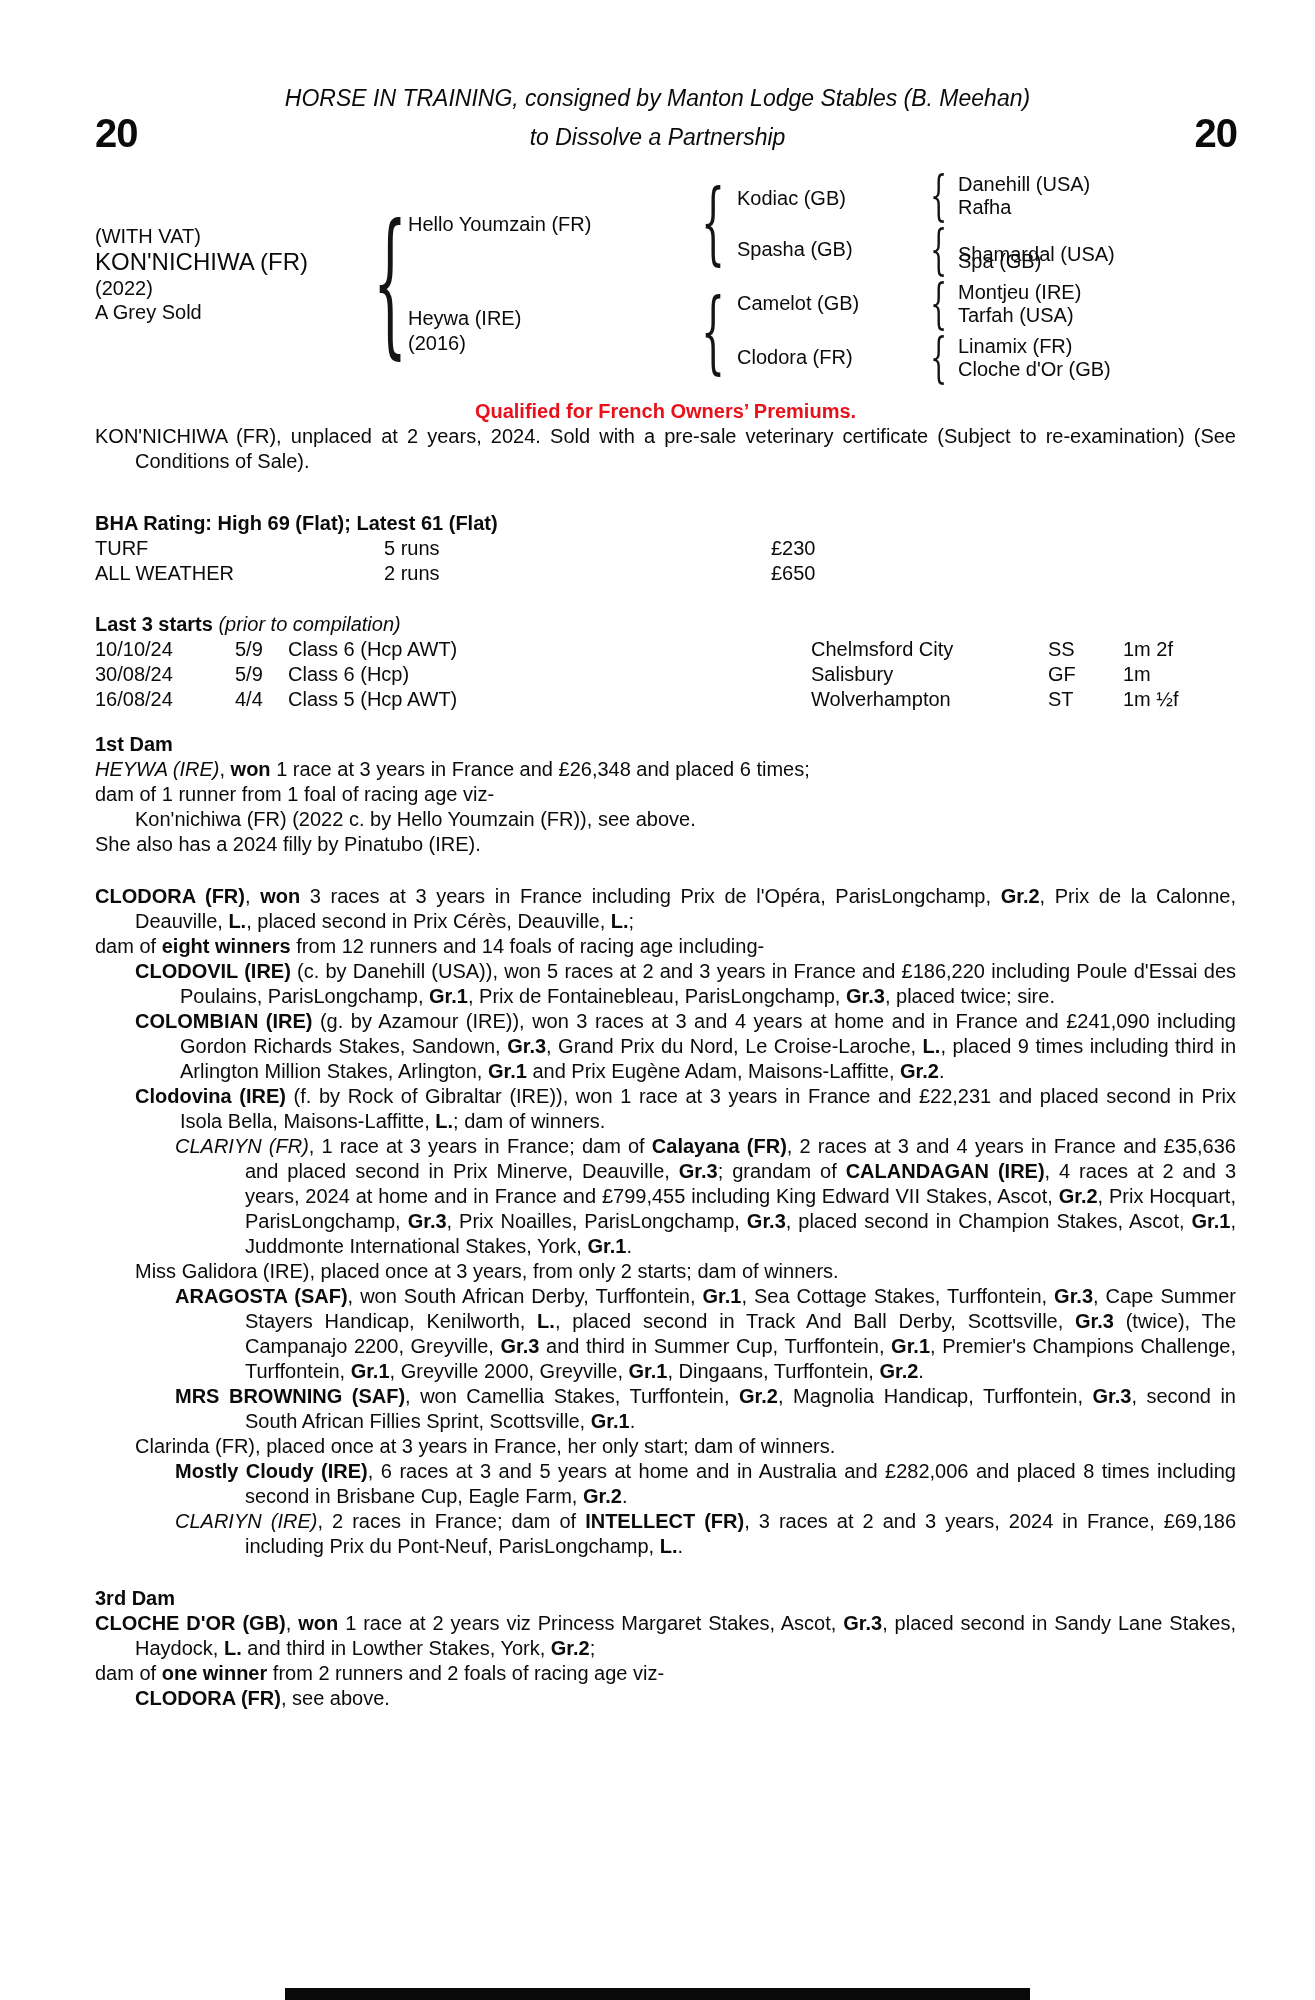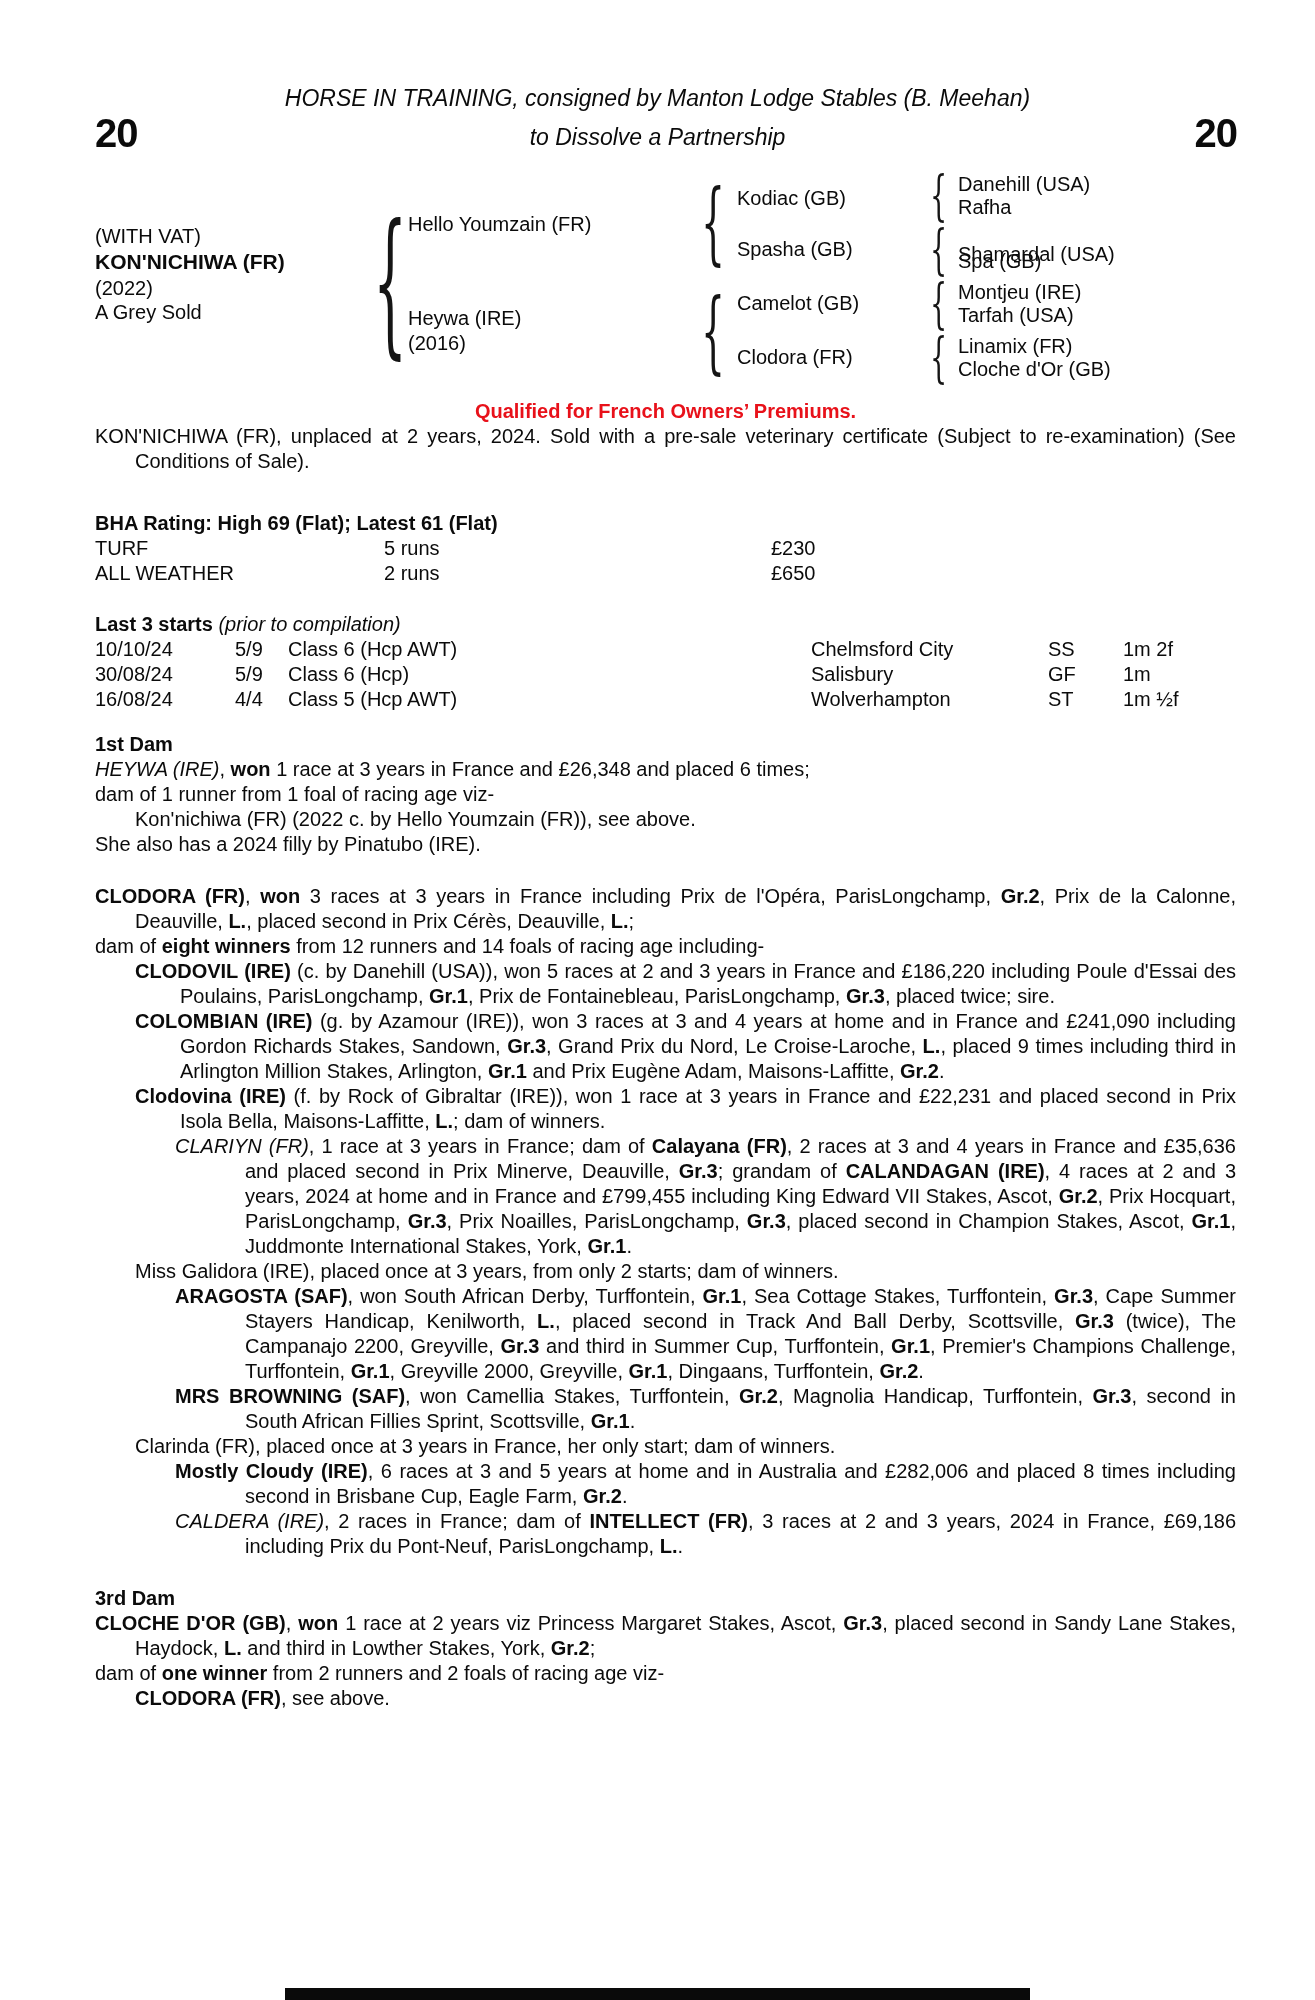--- a/index.html
+++ b/index.html
@@ -21,21 +21,21 @@
   .hdr1{top:84px;}
   .hdr2{top:123px;}
   .lot{position:absolute;top:112px;font-size:40px;line-height:42px;font-weight:800;letter-spacing:-1px;}
   .lot-left{left:95px;}
   .lot-right{right:78px;}
 
   
   .pedigree{position:absolute;left:95px;top:170px;width:1141px;height:229px;}
   .pedigree .cell{position:absolute;white-space:nowrap;}
   .p-vat{left:0;top:54px;}
-  .p-name{left:0;top:79px;font-weight:bold;font-size:21px;text-align:center;}
+  .p-name{left:0;top:79px;font-weight:normal;font-size:24px;text-align:center;}
   .p-year{left:0;top:106px;}
   .p-colour{left:0;top:130px;}
   .p-sire{left:313px;top:42px;}
   .p-dam1{left:313px;top:136px;}
   .p-dam2{left:313px;top:161px;}
   .p-gp0{left:642px;top:16px;}
   .p-gp1{left:642px;top:67px;}
   .p-gp2{left:642px;top:121px;}
   .p-gp3{left:642px;top:175px;}
   .p-gg0{left:863px;top:2px;}
@@ -222,21 +222,21 @@
               <p class="hang1"><span>Miss Galidora (IRE), placed once at 3 years, from only 2 starts; dam of winners.</span></p>
 
               <p class="hang2"><span class="b">ARAGOSTA (SAF)</span><span>, won South African Derby, Turffontein, </span><span class="b">Gr.1</span><span>, Sea Cottage Stakes, Turffontein, </span><span class="b">Gr.3</span><span>, Cape Summer Stayers Handicap, Kenilworth, </span><span class="b">L.</span><span>, placed second in Track And Ball Derby, Scottsville, </span><span class="b">Gr.3</span><span> (twice), The Campanajo 2200, Greyville, </span><span class="b">Gr.3</span><span> and third in Summer Cup, Turffontein, </span><span class="b">Gr.1</span><span>, Premier's Champions Challenge, Turffontein, </span><span class="b">Gr.1</span><span>, Greyville 2000, Greyville, </span><span class="b">Gr.1</span><span>, Dingaans, Turffontein, </span><span class="b">Gr.2</span><span>.</span></p>
 
               <p class="hang2"><span class="b">MRS BROWNING (SAF)</span><span>, won Camellia Stakes, Turffontein, </span><span class="b">Gr.2</span><span>, Magnolia Handicap, Turffontein, </span><span class="b">Gr.3</span><span>, second in South African Fillies Sprint, Scottsville, </span><span class="b">Gr.1</span><span>.</span></p>
 
               <p class="hang1"><span>Clarinda (FR), placed once at 3 years in France, her only start; dam of winners.</span></p>
 
               <p class="hang2"><span class="b">Mostly Cloudy (IRE)</span><span>, 6 races at 3 and 5 years at home and in Australia and £282,006 and placed 8 times including second in Brisbane Cup, Eagle Farm, </span><span class="b">Gr.2</span><span>.</span></p>
 
-              <p class="hang2"><span class="i">CALDERA (IRE)</span><span>, 2 races in France; dam of </span><span class="b">INTELLECT (FR)</span><span>, 3 races at 2 and 3 years, 2024 in France, £69,186 including Prix du Pont-Neuf, ParisLongchamp, </span><span class="b">L.</span><span>.</span></p>
+              <p class="hang2"><span class="i">CLARIYN (IRE)</span><span>, 2 races in France; dam of </span><span class="b">INTELLECT (FR)</span><span>, 3 races at 2 and 3 years, 2024 in France, £69,186 including Prix du Pont-Neuf, ParisLongchamp, </span><span class="b">L.</span><span>.</span></p>
             </div>
         </div>
 
         <div class="section">
           <div class="sec-title">3rd Dam</div>
           <div>
 
               <p class="hang0"><span class="b">CLOCHE D'OR (GB)</span><span>, </span><span class="b">won</span><span> 1 race at 2 years viz Princess Margaret Stakes, Ascot, </span><span class="b">Gr.3</span><span>, placed second in Sandy Lane Stakes, Haydock, </span><span class="b">L.</span><span> and third in Lowther Stakes, York, </span><span class="b">Gr.2</span><span>;</span></p>
 
               <p class="flat"><span>dam of </span><span class="b">one winner</span><span> from 2 runners and 2 foals of racing age viz-</span></p>

